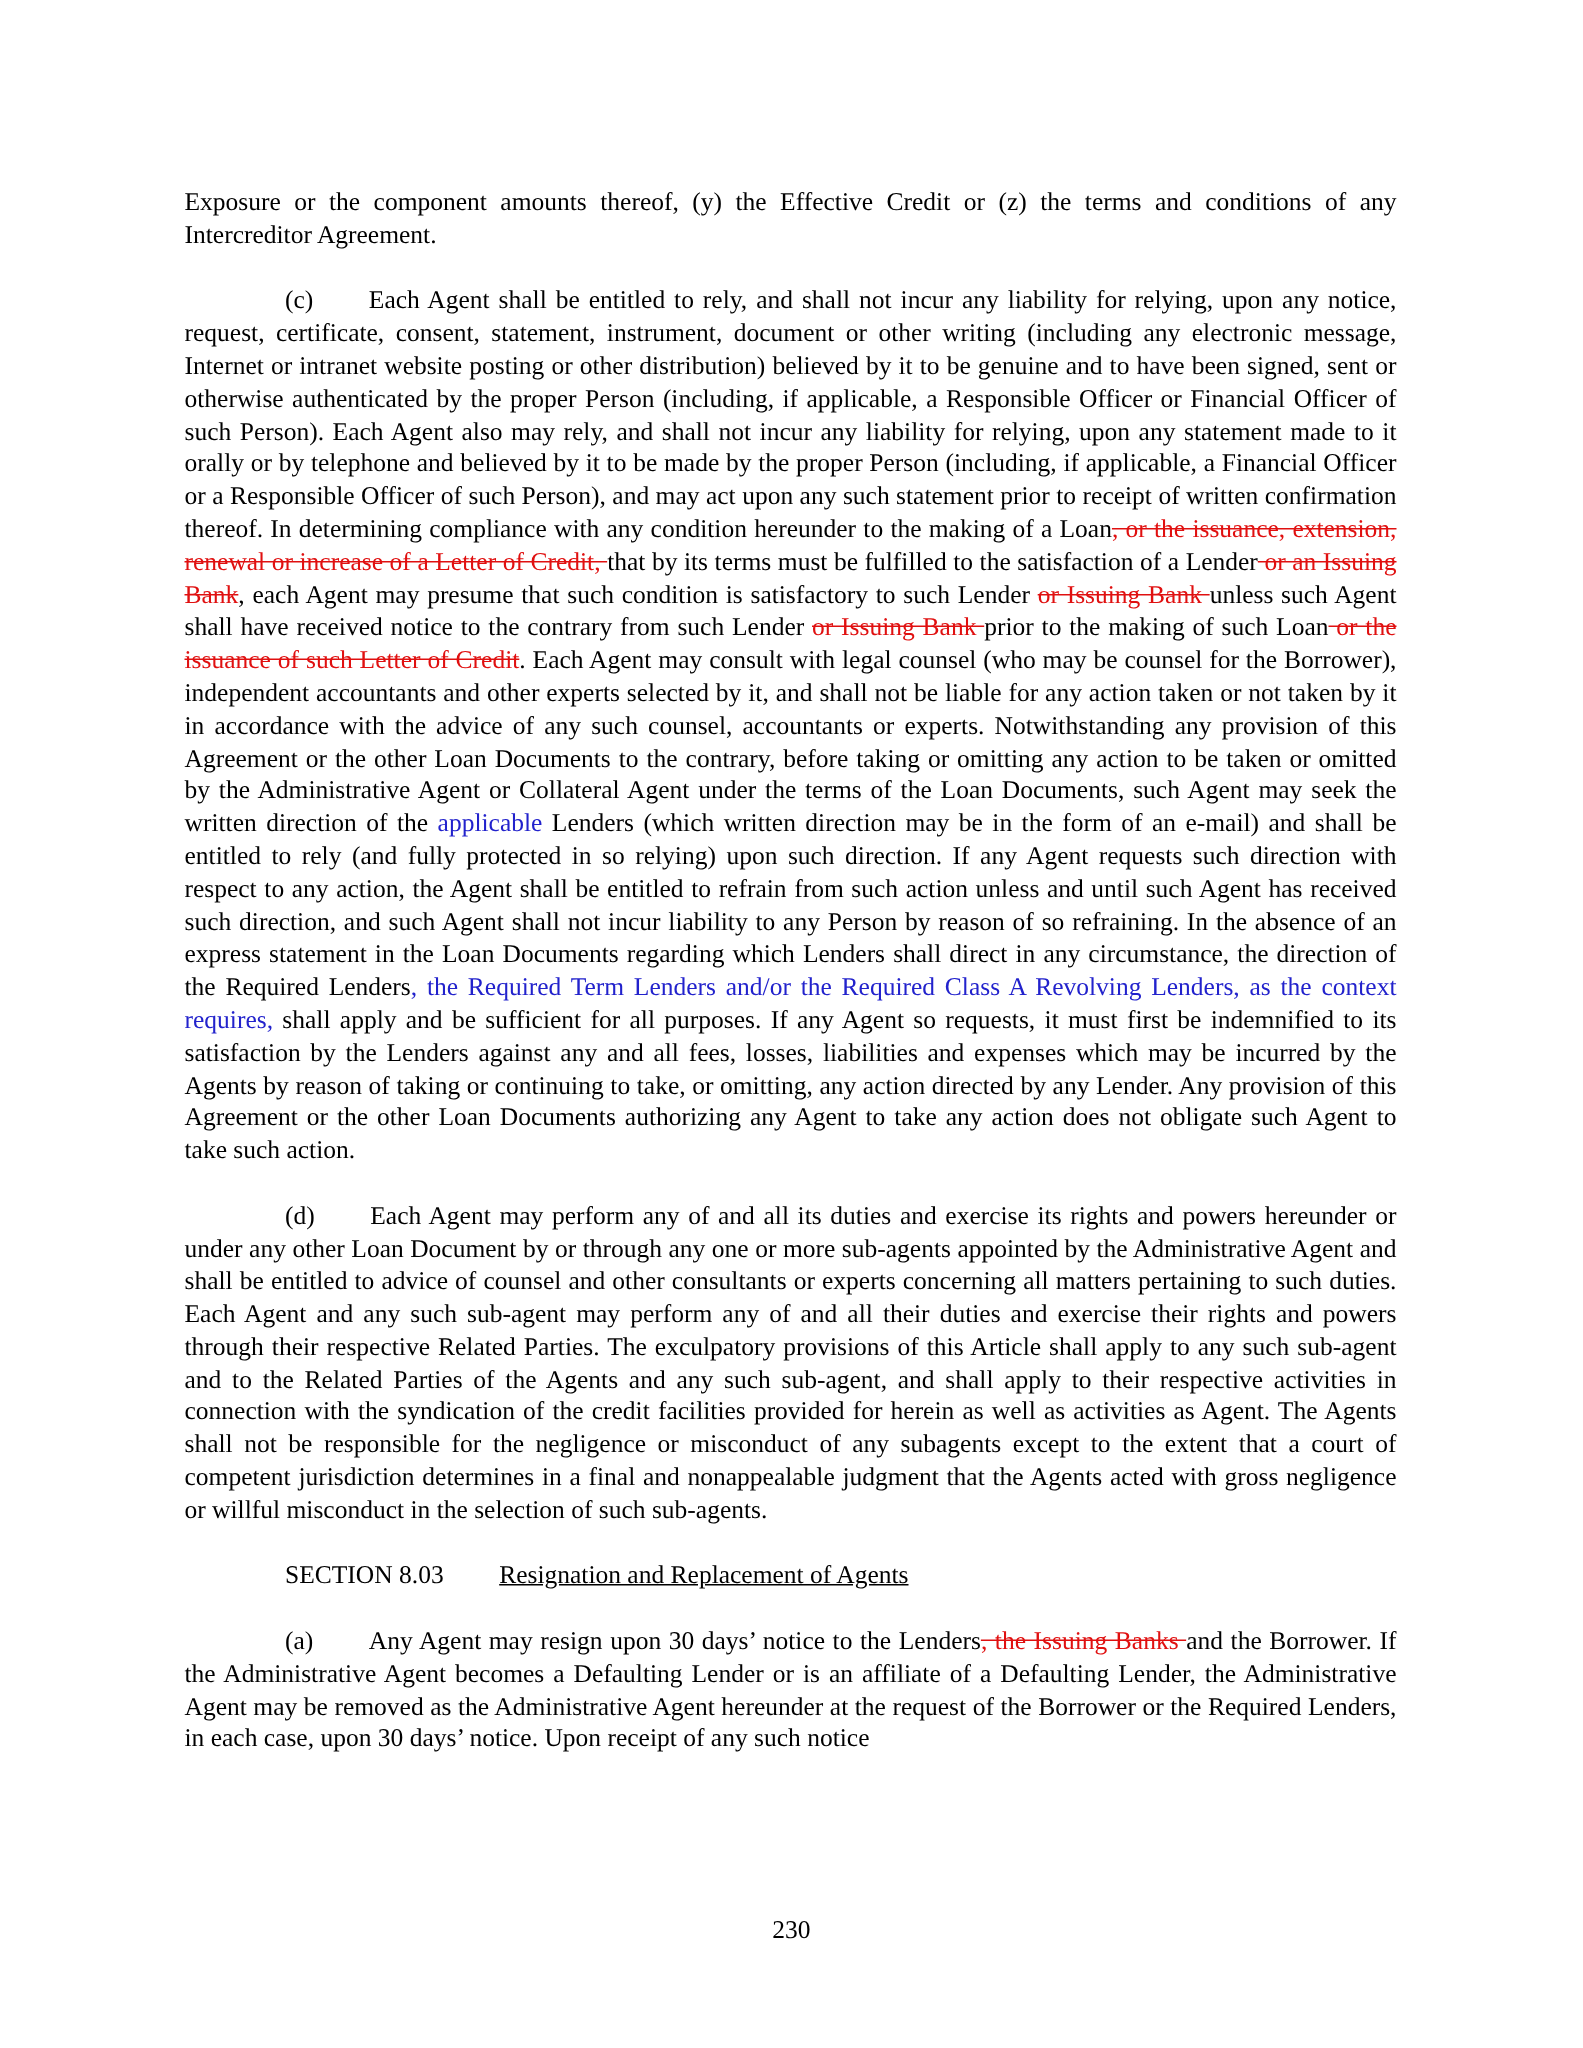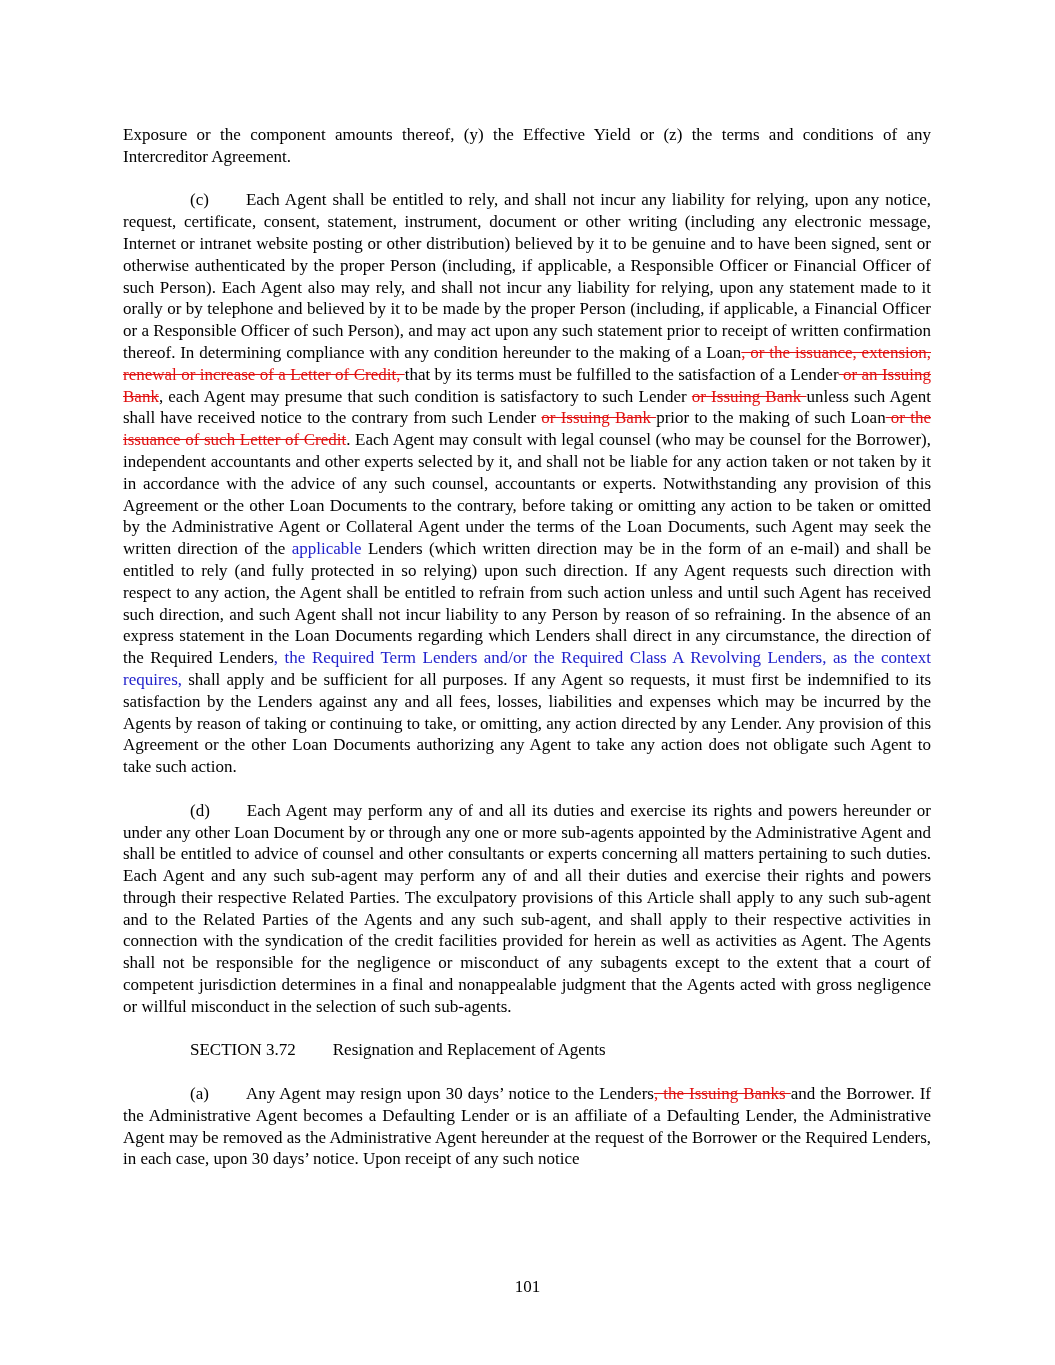--- a/index.html
+++ b/index.html
@@ -25,35 +25,35 @@
   .para.indent { text-indent: 67px; }
   .seg-text { }
   .seg-tab { display: inline-block; width: 37px; }
   .seg-del {
     color: var(--del-color, #e01010);
     text-decoration: line-through;
   }
   .seg-ins {
     color: var(--ins-color, #2222cc);
   }
-  .seg-heading { }
+  .seg-heading { text-decoration: underline; }
   .page-number {
     position: absolute;
     top: 1276px;
     left: 0;
     width: 100%;
     text-align: center;
     text-indent: 0;
   }
 </style>
 </head>
 <body>
 
 <div class="page" style="--page-bg: #ffffff; --text-color: #000000; --del-color: #e01010; --ins-color: #2222cc;">
   <div>
-      <p class="para"><span class="seg-text">Exposure or the component amounts thereof, (y) the Effective Yield or (z) the terms and conditions of any Intercreditor Agreement.</span></p>
+      <p class="para"><span class="seg-text">Exposure or the component amounts thereof, (y) the Effective Credit or (z) the terms and conditions of any Intercreditor Agreement.</span></p>
       <p class="para indent"><span class="seg-text">(c)</span><span class="seg-tab"></span><span class="seg-text">Each Agent shall be entitled to rely, and shall not incur any liability for relying, upon any notice, request, certificate, consent, statement, instrument, document or other writing (including any electronic message, Internet or intranet website posting or other distribution) believed by it to be genuine and to have been signed, sent or otherwise authenticated by the proper Person (including, if applicable, a Responsible Officer or Financial Officer of such Person).  Each Agent also may rely, and shall not incur any liability for relying, upon any statement made to it orally or by telephone and believed by it to be made by the proper Person (including, if applicable, a Financial Officer or a Responsible Officer of such Person), and may act upon any such statement prior to receipt of written confirmation thereof.  In determining compliance with any condition hereunder to the making of a Loan</span><span class="seg-del">, or the issuance, extension, renewal or increase of a Letter of Credit, </span><span class="seg-text"> that by its terms must be fulfilled to the satisfaction of a Lender</span><span class="seg-del"> or an Issuing Bank</span><span class="seg-text">, each Agent may presume that such condition is satisfactory to such Lender </span><span class="seg-del">or Issuing Bank </span><span class="seg-text">unless such Agent shall have received notice to the contrary from such Lender </span><span class="seg-del">or Issuing Bank </span><span class="seg-text">prior to the making of such Loan</span><span class="seg-del"> or the issuance of such Letter of Credit</span><span class="seg-text">.  Each Agent may consult with legal counsel (who may be counsel for the Borrower), independent accountants and other experts selected by it, and shall not be liable for any action taken or not taken by it in accordance with the advice of any such counsel, accountants or experts. Notwithstanding any provision of this Agreement or the other Loan Documents to the contrary, before taking or omitting any action to be taken or omitted by the Administrative Agent or Collateral Agent under the terms of the Loan Documents, such Agent may seek the written direction of the </span><span class="seg-ins">applicable </span><span class="seg-text">Lenders (which written direction may be in the form of an e-mail) and shall be entitled to rely (and fully protected in so relying) upon such direction.  If any Agent requests such direction with respect to any action, the Agent shall be entitled to refrain from such action unless and until such Agent has received such direction, and such Agent shall not incur liability to any Person by reason of so refraining.  In the absence of an express statement in the Loan Documents regarding which Lenders shall direct in any circumstance, the direction of the Required Lenders</span><span class="seg-ins">, the Required Term Lenders and/or the Required Class A Revolving Lenders, as the context requires,</span><span class="seg-text"> shall apply and be sufficient for all purposes.  If any Agent so requests, it must first be indemnified to its satisfaction by the Lenders against any and all fees, losses, liabilities and expenses which may be incurred by the Agents by reason of taking or continuing to take, or omitting, any action directed by any Lender.  Any provision of this Agreement or the other Loan Documents authorizing any Agent to take any action does not obligate such Agent to take such action.</span></p>
       <p class="para indent"><span class="seg-text">(d)</span><span class="seg-tab"></span><span class="seg-text">Each Agent may perform any of and all its duties and exercise its rights and powers hereunder or under any other Loan Document by or through any one or more sub-agents appointed by the Administrative Agent and shall be entitled to advice of counsel and other consultants or experts concerning all matters pertaining to such duties.  Each Agent and any such sub-agent may perform any of and all their duties and exercise their rights and powers through their respective Related Parties.  The exculpatory provisions of this Article shall apply to any such sub-agent and to the Related Parties of the Agents and any such sub-agent, and shall apply to their respective activities in connection with the syndication of the credit facilities provided for herein as well as activities as Agent.  The Agents shall not be responsible for the negligence or misconduct of any subagents except to the extent that a court of competent jurisdiction determines in a final and nonappealable judgment that the Agents acted with gross negligence or willful misconduct in the selection of such sub-agents.</span></p>
-      <p class="para indent"><span class="seg-text">SECTION 3.72</span><span class="seg-tab"></span><span class="seg-heading">Resignation and Replacement of Agents</span></p>
+      <p class="para indent"><span class="seg-text">SECTION 8.03</span><span class="seg-tab"></span><span class="seg-heading">Resignation and Replacement of Agents</span></p>
       <p class="para indent"><span class="seg-text">(a)</span><span class="seg-tab"></span><span class="seg-text">Any Agent may resign upon 30 days’ notice to the Lenders</span><span class="seg-del">, the Issuing Banks </span><span class="seg-text"> and the Borrower.  If the Administrative Agent becomes a Defaulting Lender or is an affiliate of a Defaulting Lender, the Administrative Agent may be removed as the Administrative Agent hereunder at the request of the Borrower or the Required Lenders, in each case, upon 30 days’ notice.  Upon receipt of any such notice</span></p>
     </div>
-  <div class="page-number">101</div>
+  <div class="page-number">230</div>
 </div>
 
 </body></html>

